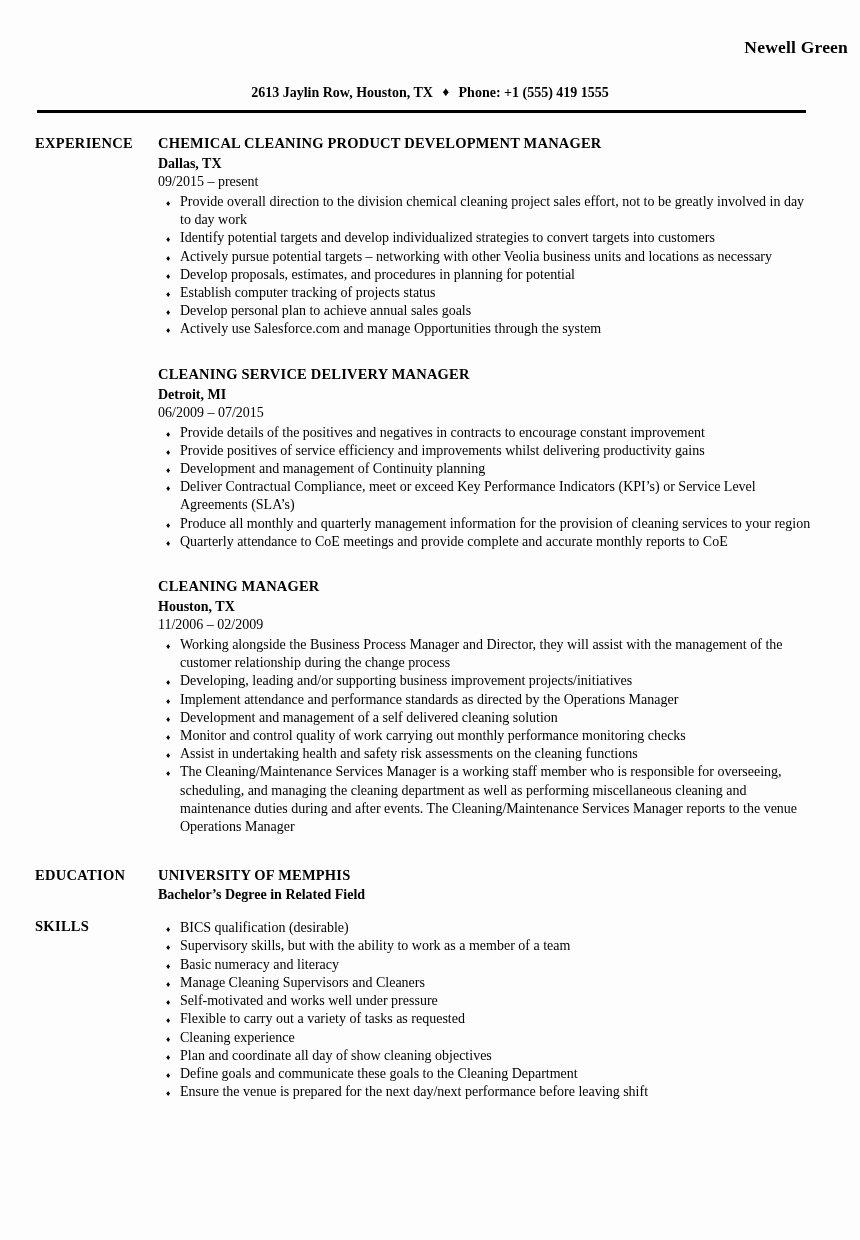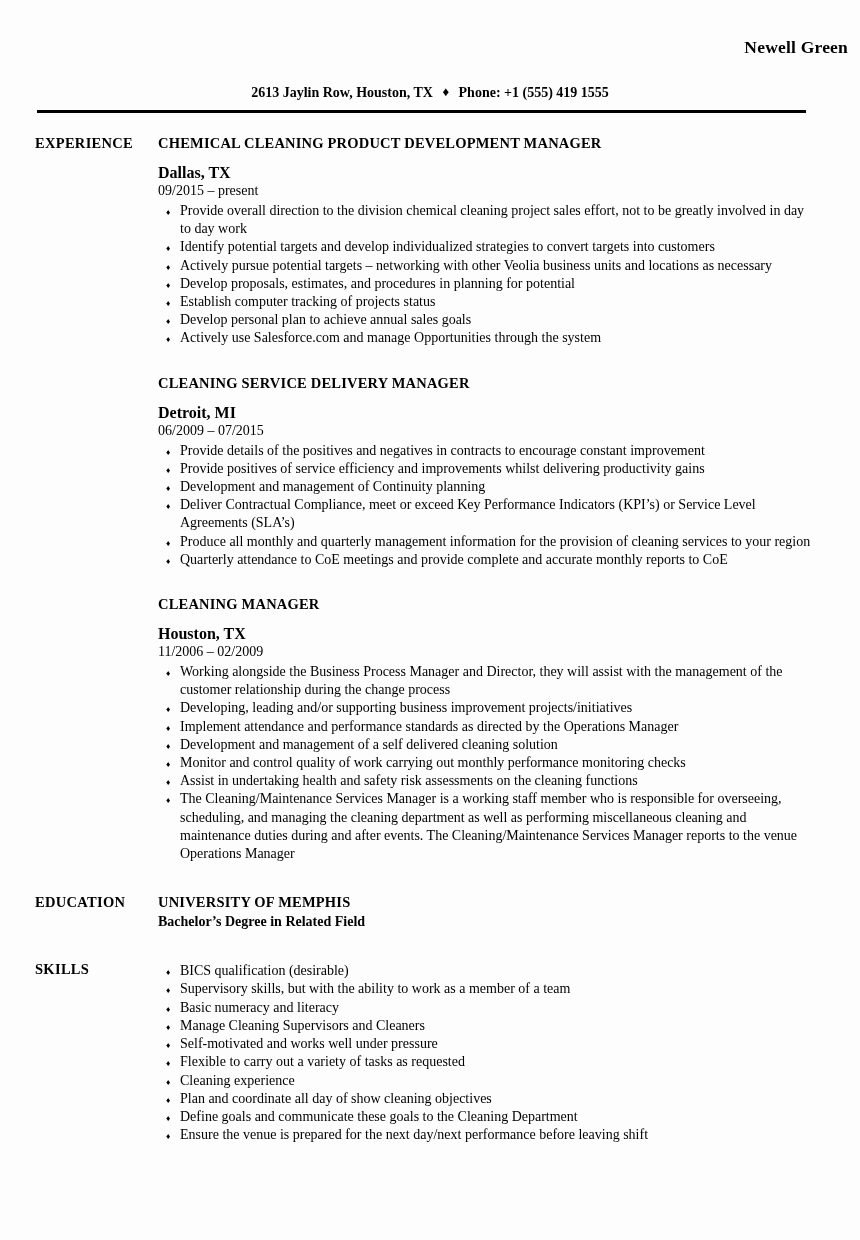--- a/index.html
+++ b/index.html
@@ -33,42 +33,42 @@
   .header-rule {
     height: 3px;
     background: #000;
     margin: 9px 54px 0 37px;
   }
 
   
   .row { display: flex; align-items: flex-start; padding: 0 48px 0 35px; }
   .row-experience { margin-top: 21px; }
   .row-education  { margin-top: 30px; }
-  .row-skills     { margin-top: 28px; justify-content: center; }
+  .row-skills     { margin-top: 12px; justify-content: center; }
   .section-label {
     flex: 0 0 123px;
     width: 123px;
     font-weight: bold;
     font-size: 14.5px;
     line-height: 19px;
     letter-spacing: 0.3px;
   }
   .section-content { flex: 1; min-width: 0; }
 
   
   .job { margin-bottom: 26px; }
   .job:last-child { margin-bottom: 0; }
   .job-title {
     margin: 0;
     font-size: 14.5px;
     font-weight: bold;
     line-height: 19px;
     letter-spacing: 0.2px;
   }
-  .job-location { font-weight: bold; font-size: 16px; line-height: 19px; margin-top: 10px; }
+  .job-location { font-weight: bold; font-size: 14px; line-height: 19px; margin-top: 1px; }
   .job-dates { font-size: 14px; line-height: 18px; }
 
   
   ul.bullets {
     list-style: none;
     margin: 2px 0 0;
     padding: 0 0 0 22px;
   }
   ul.bullets li {
     position: relative;

